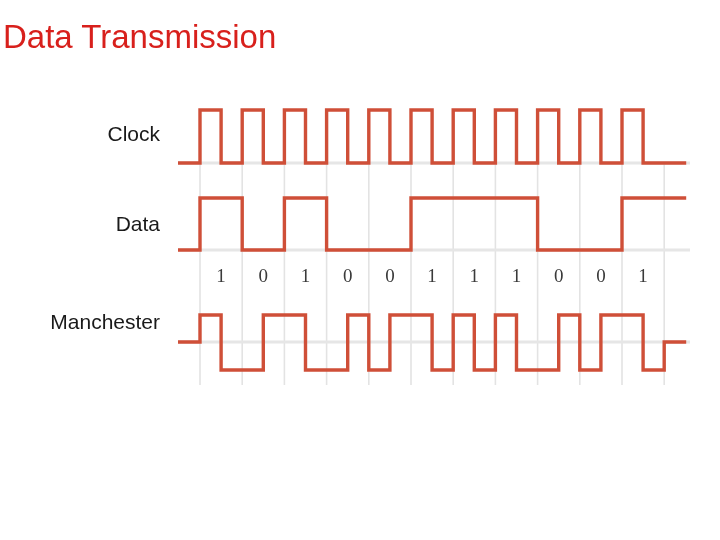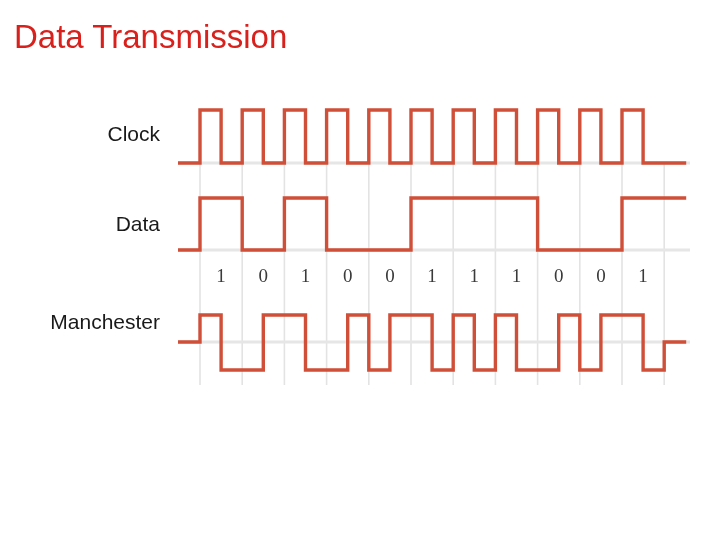--- a/index.html
+++ b/index.html
@@ -16,21 +16,21 @@
   }
 
   #slide {
     position: absolute;
     inset: 0;
     background: #ffffff;
   }
 
   #slide-title {
     position: absolute;
-    left: 14px;
+    left: 3px;
     top: 18px;
     font-family: "Liberation Sans", sans-serif;
     font-size: 33px;
     line-height: 38px;
     letter-spacing: 0px;
     color: #d8201c;
     white-space: nowrap;
   }
 
   #figure {

